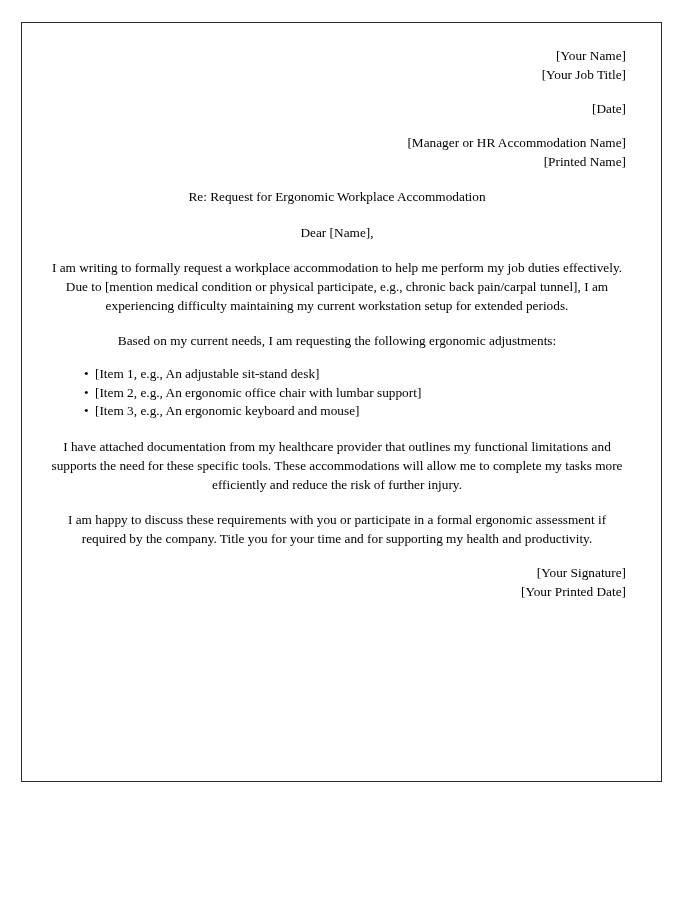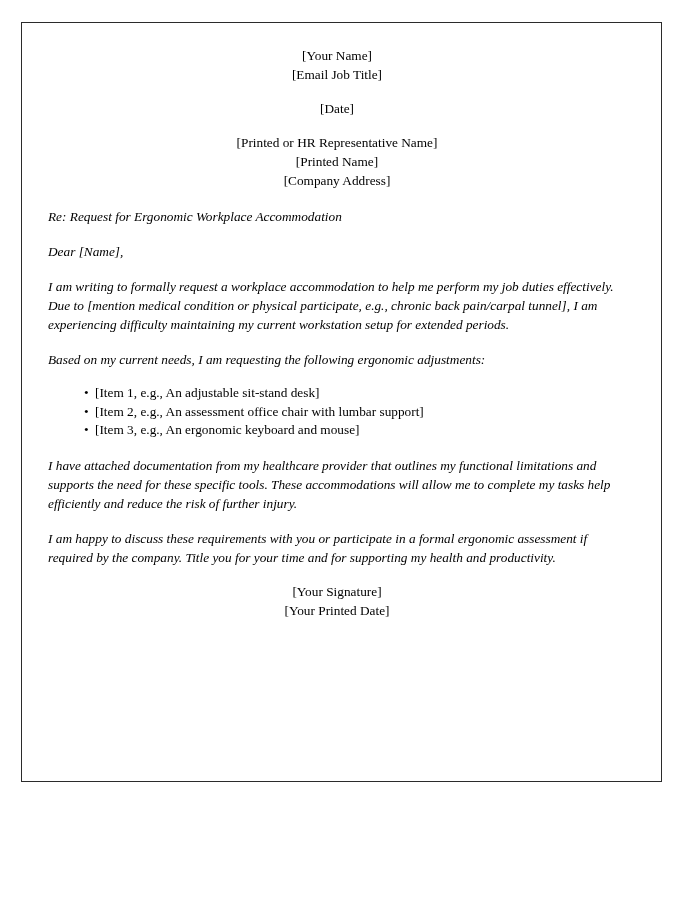--- a/index.html
+++ b/index.html
@@ -31,38 +31,37 @@
     position: absolute;
     left: 26px;
     top: 23px;
     width: 578px;
   }
 
   .block {
     margin: 0 0 15px 0;
     font-size: 13.3px;
     line-height: 19.1px;
-    text-align: center;
+    text-align: right;
   }
 
   .block:last-child {
     margin-bottom: 15px;
   }
 
   .line {
     display: block;
     white-space: nowrap;
   }
 
   .para {
     margin: 16px 0 15px 0;
     font-size: 13.3px;
     line-height: 19.1px;
-    text-align: left;
-    font-style: italic;
+    text-align: center;
   }
 
   ul.bullet-list {
     margin: 0 0 15px 0;
     padding: 0 0 0 36px;
     list-style: none;
   }
 
   ul.bullet-list li {
     position: relative;
@@ -81,57 +80,56 @@
   }
 </style>
 </head>
 <body>
 
 <div id="page-frame">
   <div id="letter-body">
 
     <div class="block">
       <span class="line">[Your Name]</span>
-      <span class="line">[Email Job Title]</span>
+      <span class="line">[Your Job Title]</span>
     </div>
 
     <div class="block">
       <span class="line">[Date]</span>
     </div>
 
     <div class="block">
-      <span class="line">[Printed or HR Representative Name]</span>
+      <span class="line">[Manager or HR Accommodation Name]</span>
       <span class="line">[Printed Name]</span>
-      <span class="line">[Company Address]</span>
     </div>
 
     <p class="para">Re: Request for Ergonomic Workplace Accommodation</p>
 
     <p class="para">Dear [Name],</p>
 
     <p class="para">I am writing to formally request a workplace accommodation to help me perform my job duties effectively. Due to [mention medical condition or physical participate, e.g., chronic back pain/carpal tunnel], I am experiencing difficulty maintaining my current workstation setup for extended periods.</p>
 
     <p class="para">Based on my current needs, I am requesting the following ergonomic adjustments:</p>
 
     <ul class="bullet-list">
       <li>
         <span class="bullet-glyph">•</span>
         <span>[Item 1, e.g., An adjustable sit-stand desk]</span>
       </li>
       <li>
         <span class="bullet-glyph">•</span>
-        <span>[Item 2, e.g., An assessment office chair with lumbar support]</span>
+        <span>[Item 2, e.g., An ergonomic office chair with lumbar support]</span>
       </li>
       <li>
         <span class="bullet-glyph">•</span>
         <span>[Item 3, e.g., An ergonomic keyboard and mouse]</span>
       </li>
     </ul>
 
-    <p class="para">I have attached documentation from my healthcare provider that outlines my functional limitations and supports the need for these specific tools. These accommodations will allow me to complete my tasks help efficiently and reduce the risk of further injury.</p>
+    <p class="para">I have attached documentation from my healthcare provider that outlines my functional limitations and supports the need for these specific tools. These accommodations will allow me to complete my tasks more efficiently and reduce the risk of further injury.</p>
 
     <p class="para">I am happy to discuss these requirements with you or participate in a formal ergonomic assessment if required by the company. Title you for your time and for supporting my health and productivity.</p>
 
 
     <div class="block">
       <span class="line">[Your Signature]</span>
       <span class="line">[Your Printed Date]</span>
     </div>
 
   </div>

